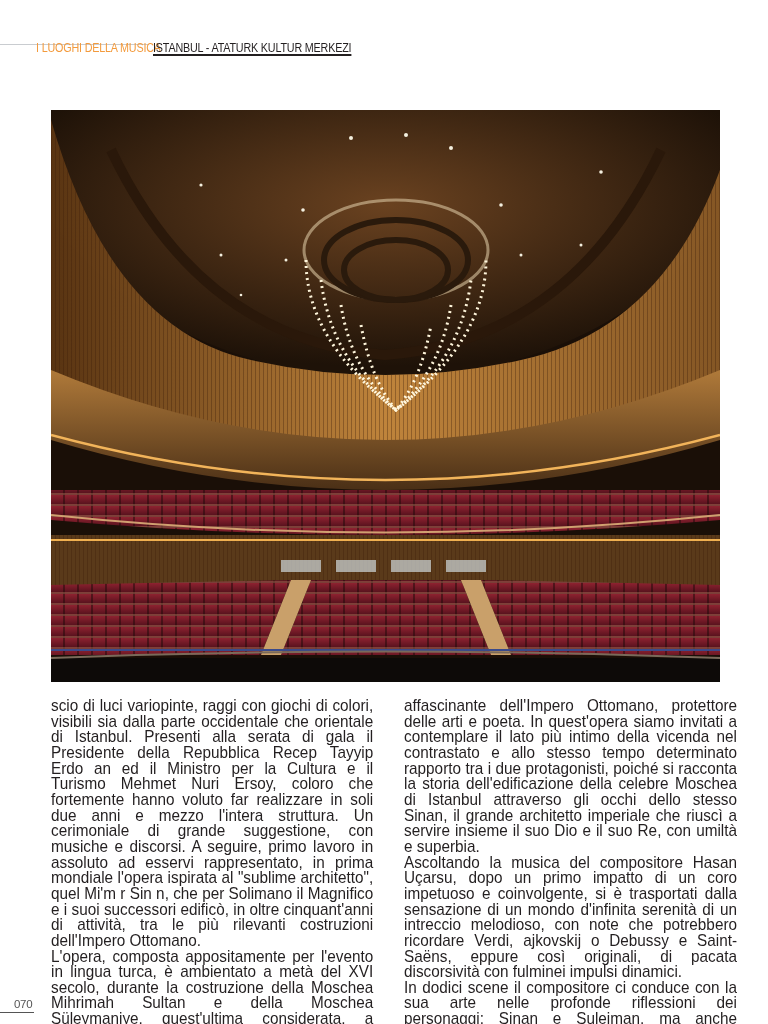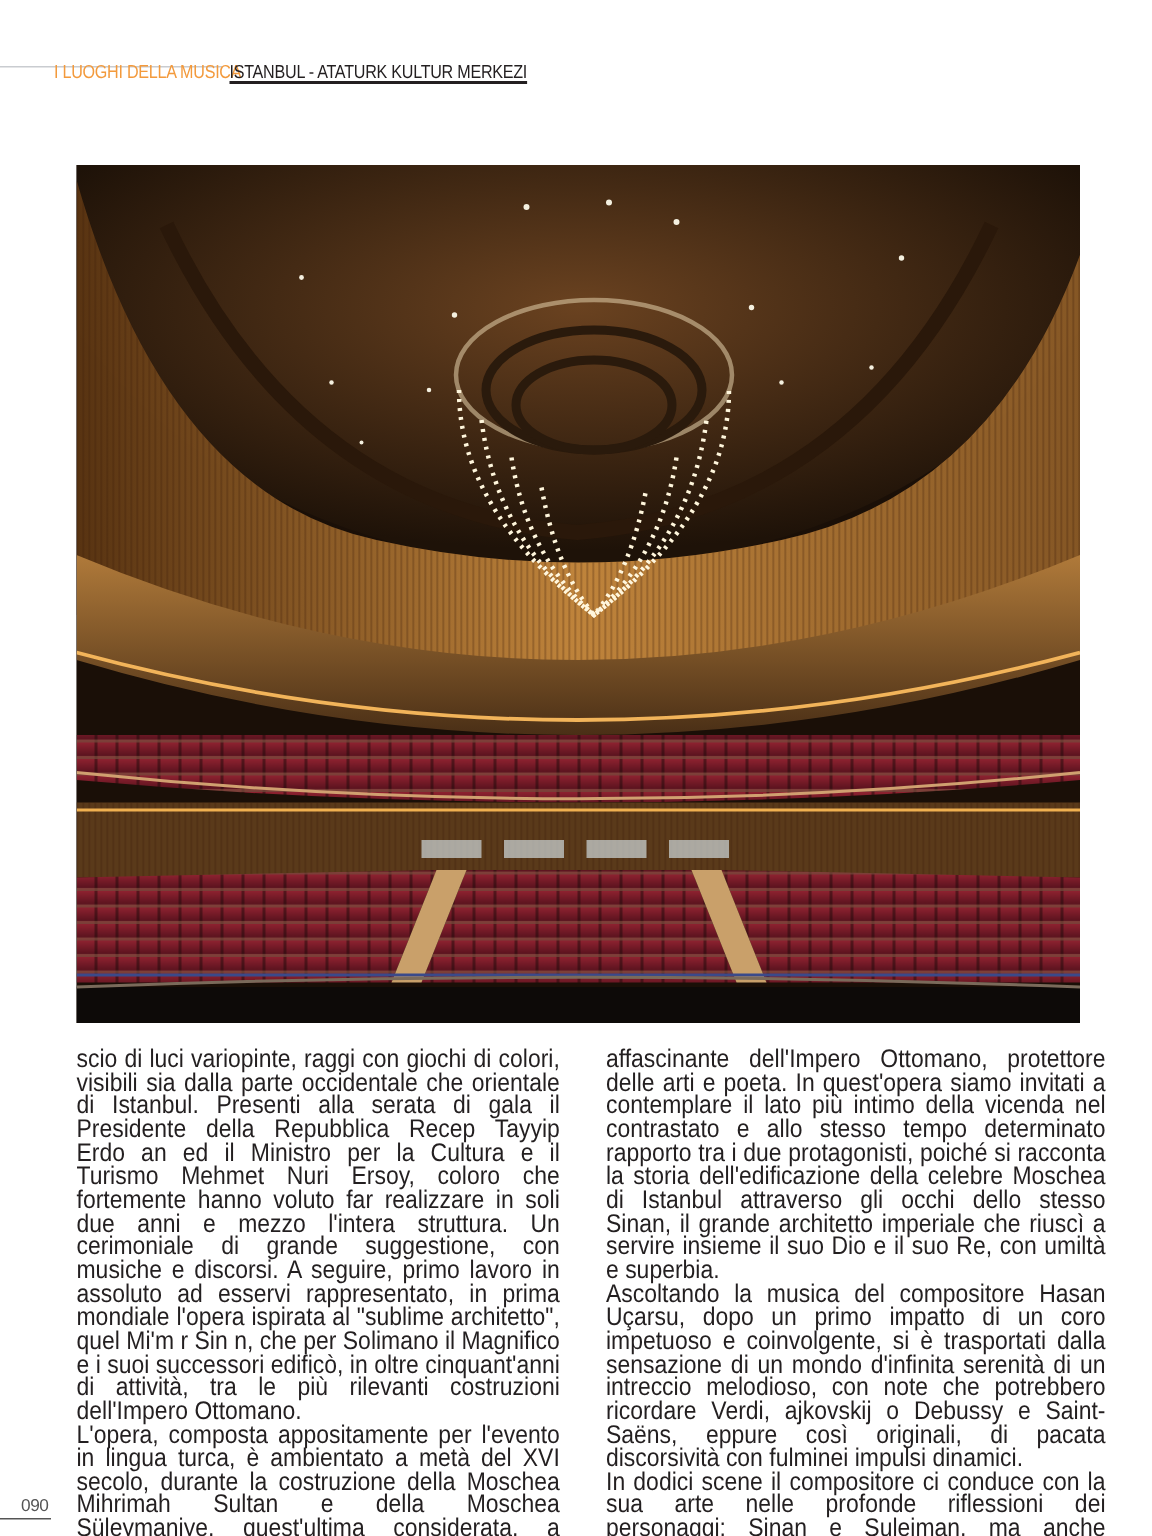--- a/index.html
+++ b/index.html
@@ -127,13 +127,13 @@
 
 <div class="col col-right">
   <div class="inner">
     <p>affascinante dell'Impero Ottomano, protettore delle arti e poeta. In quest'opera siamo invitati a contemplare il lato più intimo della vicenda nel contrastato e allo stesso tempo determinato rapporto tra i due protagonisti, poiché si racconta la storia dell'edificazione della celebre Moschea di Istanbul attraverso gli occhi dello stesso Sinan, il grande architetto imperiale che riuscì a servire insieme il suo Dio e il suo Re, con umiltà e superbia.</p>
     <p>Ascoltando la musica del compositore Hasan Uçarsu, dopo un primo impatto di un coro impetuoso e coinvolgente, si è trasportati dalla sensazione di un mondo d'infinita serenità di un intreccio melodioso, con note che potrebbero ricordare Verdi,  ajkovskij o Debussy e Saint-Saëns, eppure così originali, di pacata discorsività con fulminei impulsi dinamici.</p>
     <p>In dodici scene il compositore ci conduce con la sua arte nelle profonde riflessioni dei personaggi: Sinan e Suleiman, ma anche Hürrem Sultan e Mihrimah Sultan, le due dame rispettivamente moglie</p>
   </div>
 </div>
 
 <div class="folio-rule"></div>
-<div class="folio">090</div>
+<div class="folio">070</div>
 
 </body></html>

